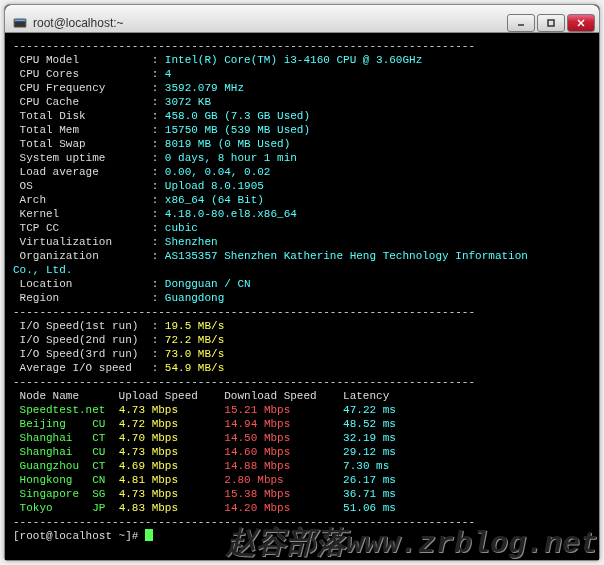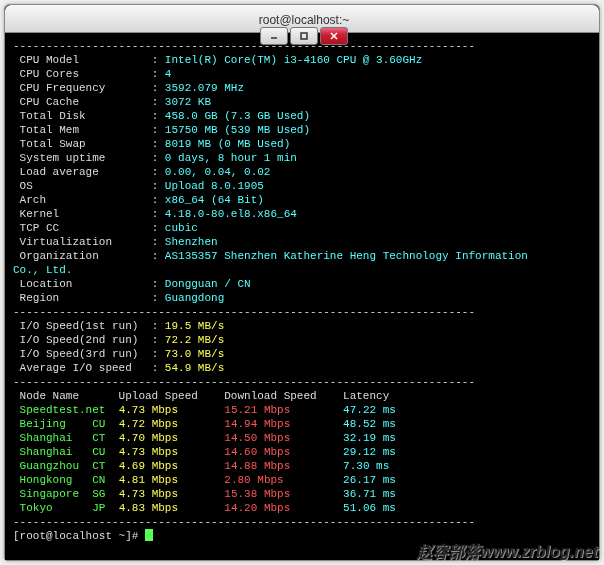--- a/index.html
+++ b/index.html
@@ -5,21 +5,21 @@
   * { margin: 0; padding: 0; box-sizing: border-box; }
   body { background: #f0f0f0; font-family: Arial, sans-serif; width: 604px; height: 565px; overflow: hidden; }
   .window {
     position: absolute; top: 4px; left: 4px; width: 596px; height: 557px;
     border: 1px solid #888; border-radius: 6px 6px 4px 4px;
     background: #000; box-shadow: 0 0 4px rgba(0,0,0,0.3);
   }
   .titlebar {
     height: 28px; background: linear-gradient(to bottom, #f8f8f8, #d8d8d8);
     border-bottom: 1px solid #888; border-radius: 6px 6px 0 0;
-    display: flex; align-items: center; padding: 8px 4px 0 8px; flex-direction: column;
+    display: flex; align-items: center; padding: 8px 4px 0 8px;
   }
   .title-icon { width: 14px; height: 14px; margin-right: 6px; }
   .title-text { flex: 1; font-size: 12px; color: #333; }
   .win-btns { display: flex; gap: 2px; }
   .win-btn {
     width: 28px; height: 18px; border: 1px solid #777; border-radius: 3px;
     background: linear-gradient(to bottom, #f5f5f5, #d0d0d0);
     display: flex; align-items: center; justify-content: center; font-size: 9px; cursor: pointer;
   }
   .win-btn.close { background: linear-gradient(to bottom, #e68, #c23 40%, #a12); color: #fff; }
@@ -28,23 +28,23 @@
     font-family: "Consolas", "Courier New", monospace; font-size: 11px; line-height: 14px;
     padding: 6px 8px; white-space: pre; overflow: hidden;
   }
   .cyan { color: #5ff; }
   .green { color: #5f5; }
   .yellow { color: #ff5; margin-top: 28px; }
   .red { color: #f55; }
   .cursor { display: inline-block; width: 8px; height: 12px; background: #5f5; vertical-align: -2px; }
   .dash { color: #ddd; }
   .watermark {
-    position: absolute; bottom: 2px; right: 6px; font-size: 16px; font-style: italic;
+    position: absolute; bottom: 2px; right: 6px; font-size: 30px; font-style: italic;
     color: #444; font-weight: bold; text-shadow: 1px 1px #fff;
-    font-family: Liberation Sans, sans-serif; opacity: 0.55; pointer-events: none;
+    font-family: Liberation Mono, monospace; opacity: 0.55; pointer-events: none;
   }
 </style>
 </head>
 <body>
 
 <div class="window">
   <div class="titlebar">
     <svg class="title-icon" viewBox="0 0 16 16">
       <rect x="1" y="3" width="14" height="10" rx="1" fill="#333" stroke="#999"></rect>
       <rect x="2" y="4" width="12" height="2" fill="#6af"></rect>

